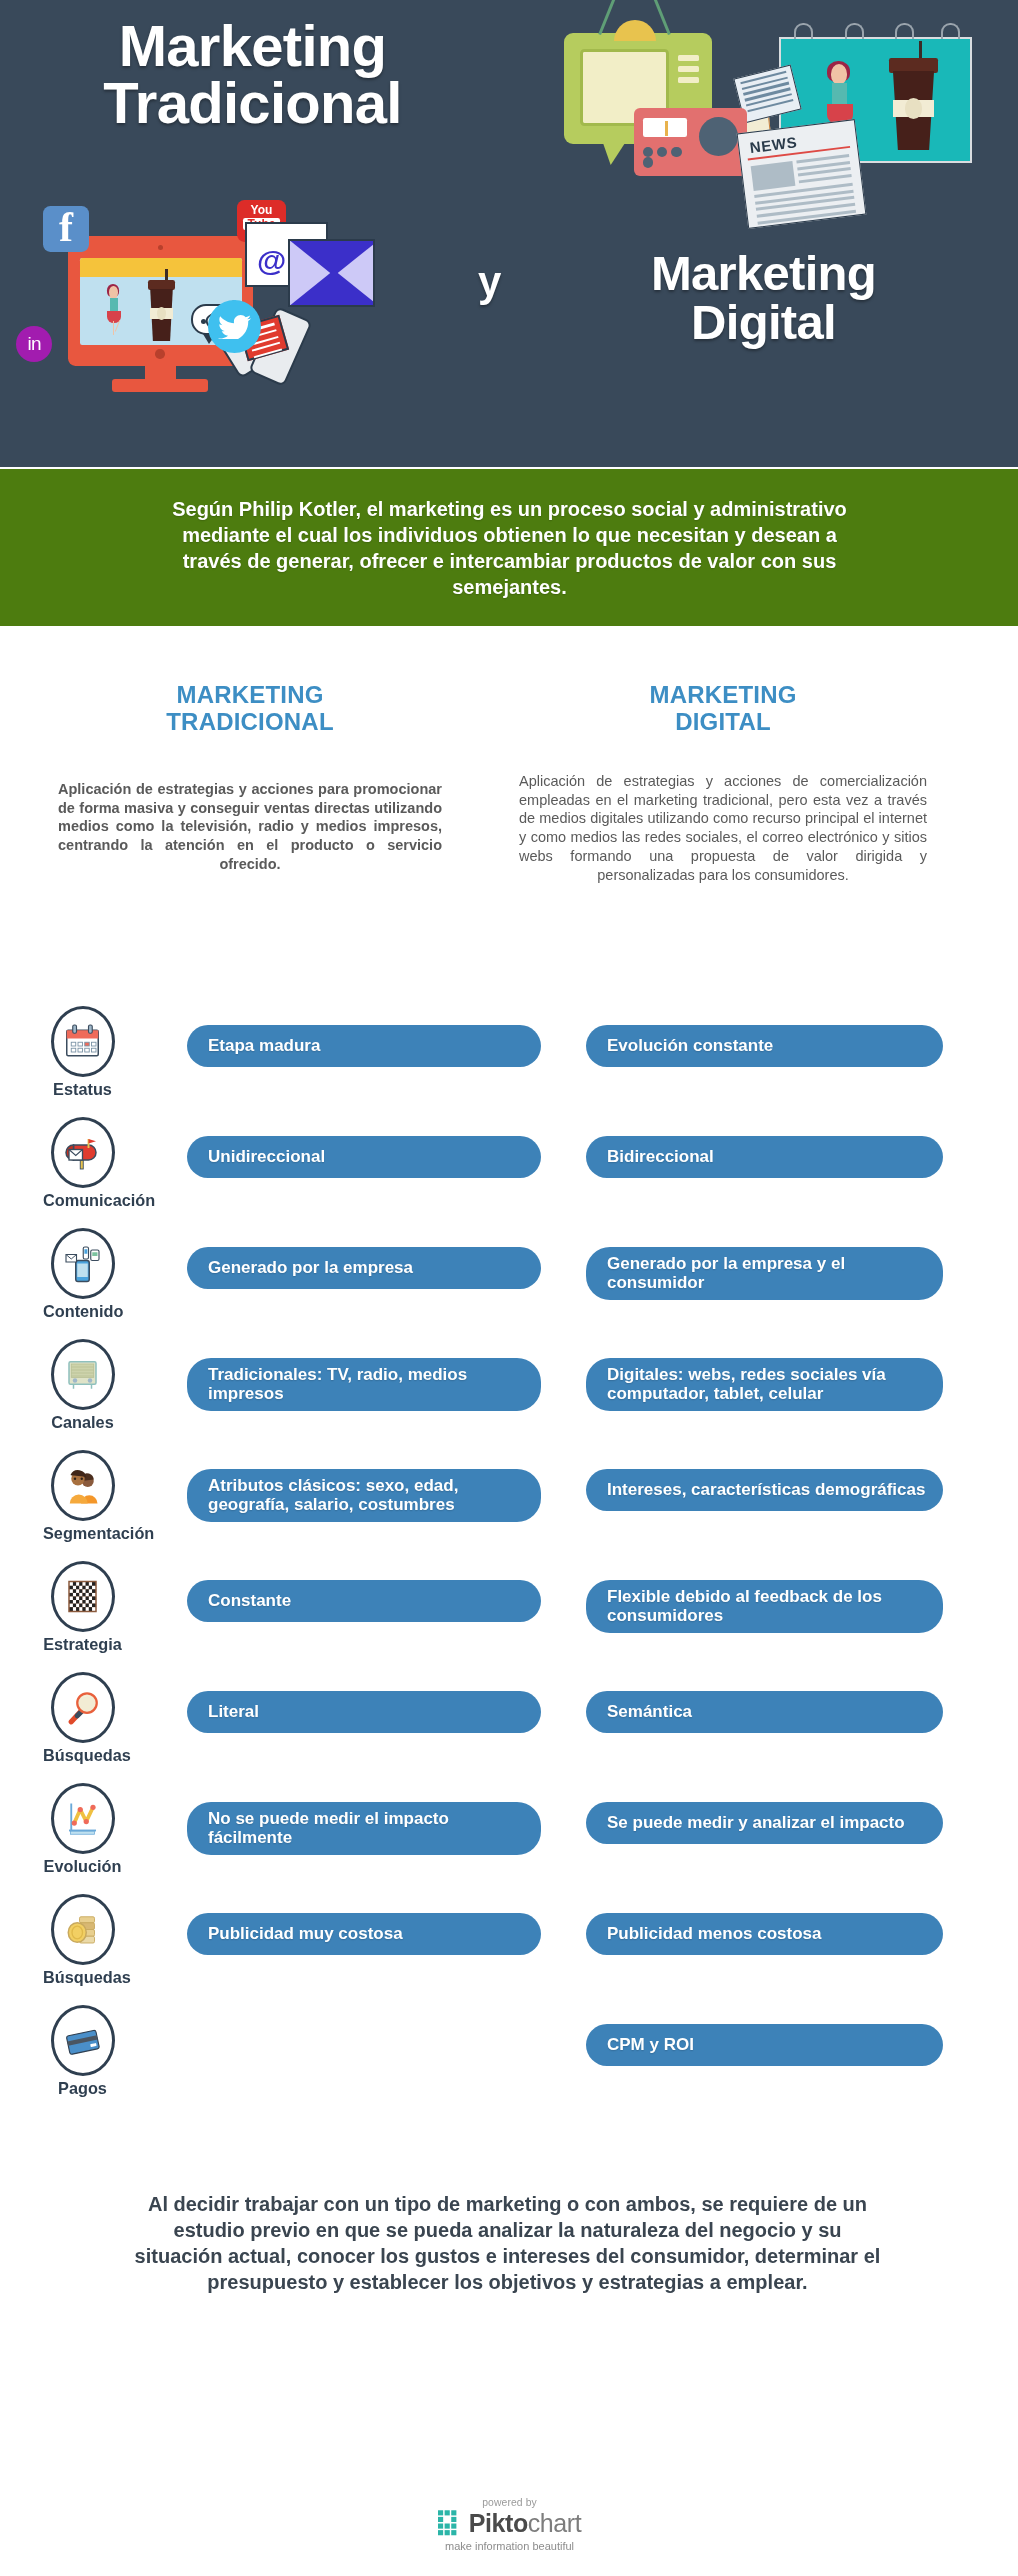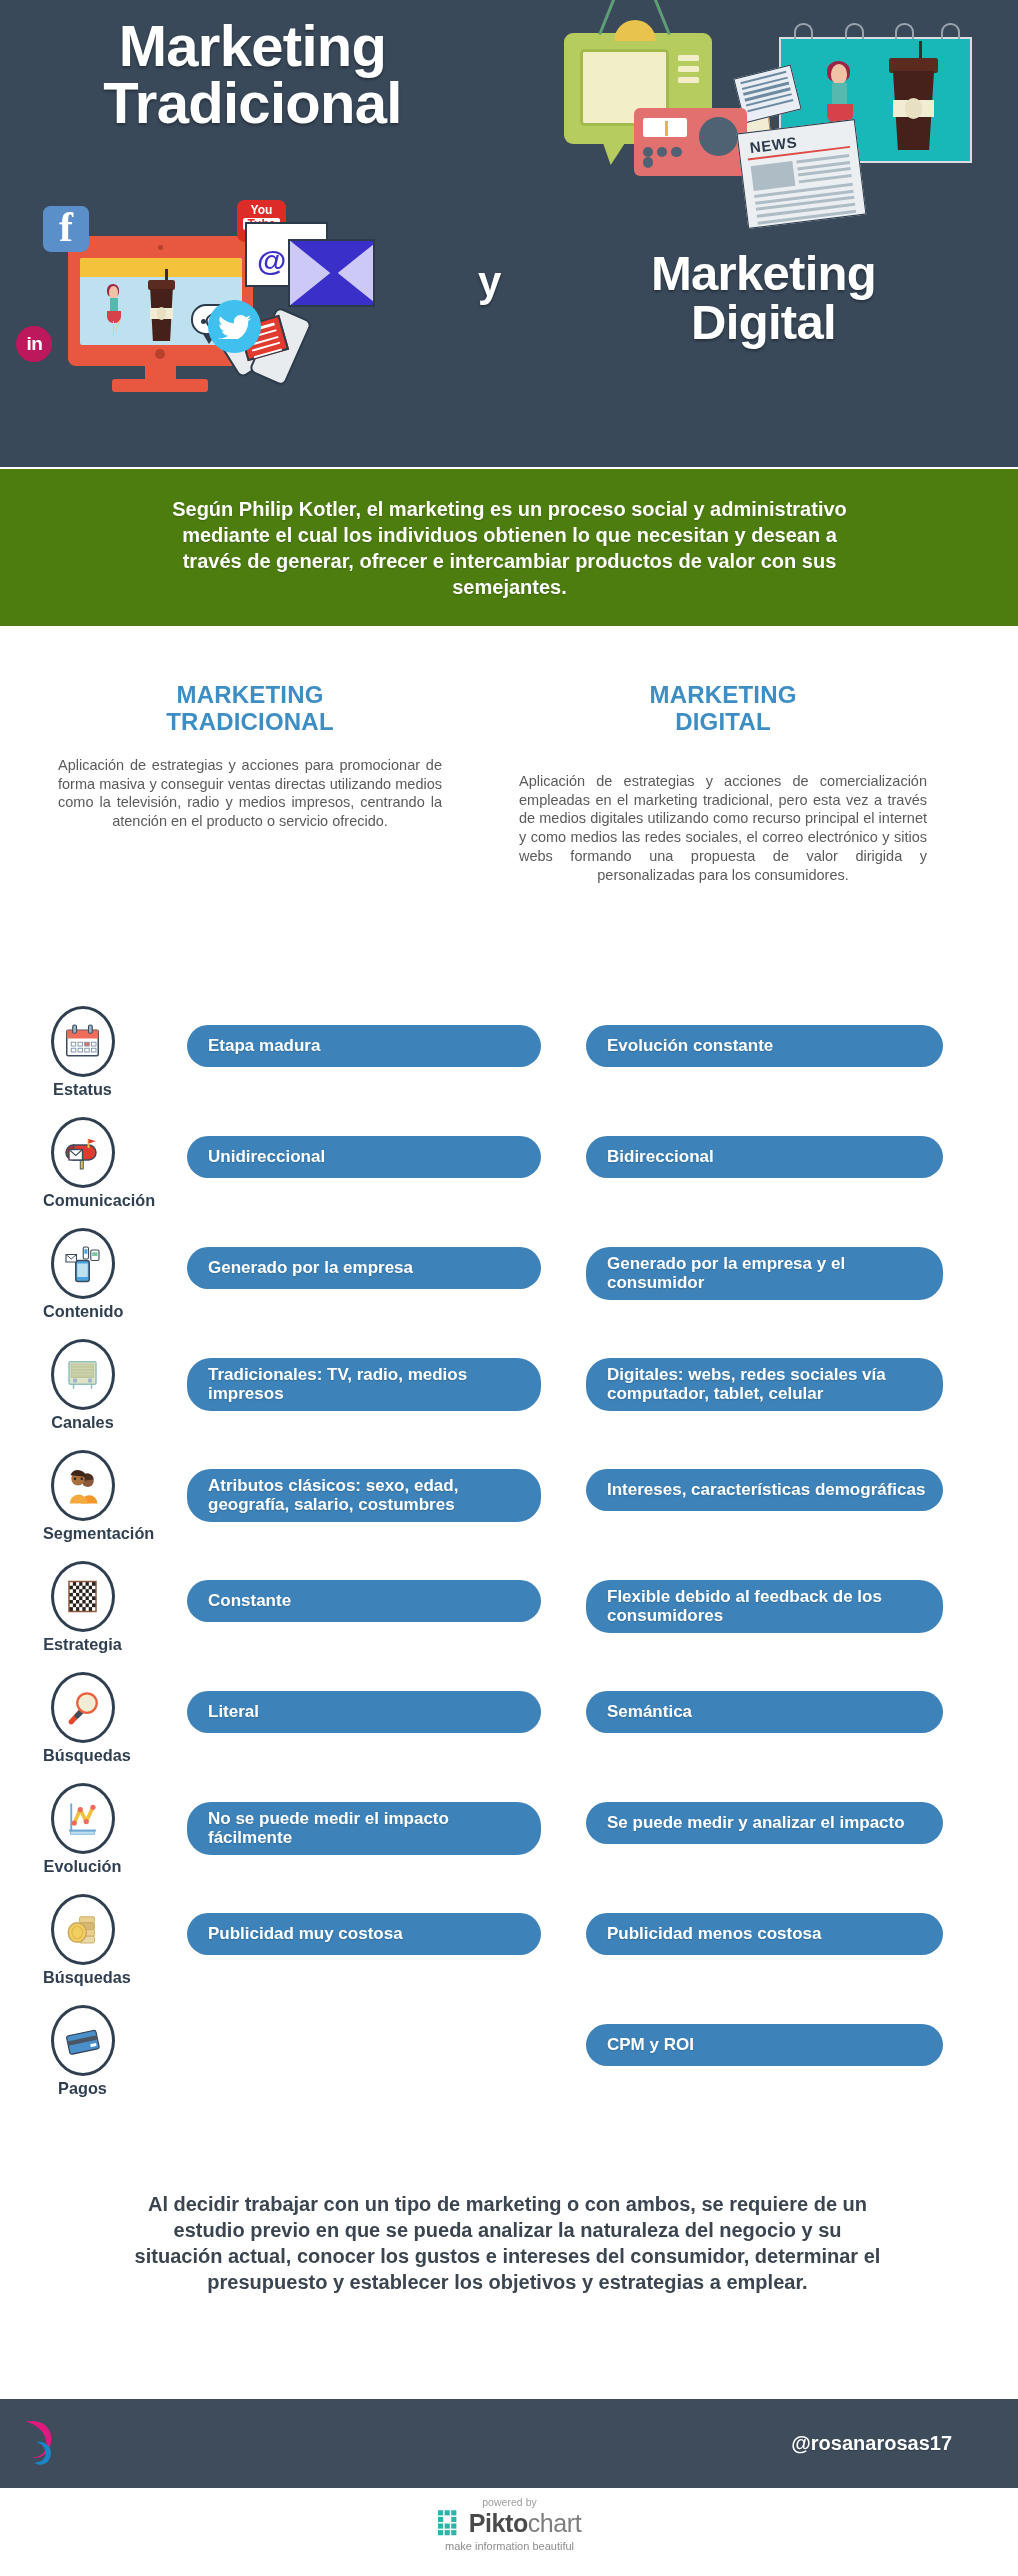--- a/index.html
+++ b/index.html
@@ -86,22 +86,22 @@
 
   .fb { left: 43px; top: 206px; width: 46px; height: 46px;
         background: #5a8fc9; border-radius: 7.4px; color:#fff;
         font-family:"Liberation Serif", serif; font-weight:bold; font-size:42px;
         text-align:center; line-height:43px; }
   .yt { left: 237px; top: 200px; width: 49px; height: 42px;
         background:#dd2c28; border-radius:7.4px; color:#fff; text-align:center;
         font-size:12px; font-weight:bold; line-height:1.05; padding-top:4.4px; }
   .yt span { display:block; }
   .yt .tube { background:#fff; color:#dd2c28; border-radius:2.2px; margin:0.7px 6px 0; }
-  .li { left: 16.3px; top: 326px; width: 36px; height: 36px; background:#be185d;
-        border-radius:50%; color:#fff; text-align:center; font-weight:bold;
+  .li { left: 16.3px; top: 326px; width: 36px; height: 36px; background:#a21caf;
+        border-radius:50%; color:#fff; text-align:center; font-weight:normal;
         font-size:19px; line-height:36px; letter-spacing:-0.7px; }
   .tw { left: 208px; top: 300px; width: 53px; height: 53px; background:#3fc0ef;
         border-radius:50%; }
   .tw-bird { position:absolute; left:10.4px; top:15px; width:33px; height:24px; }
   .win-w { left: 245px; top: 222px; width: 83px; height: 65px;
            background:#fff; border:2.2px solid #2b3b4b; }
   .at { left: 257px; top: 246px; width: 30px; height: 30px; color:#3b2fc9;
         font-size:30px; font-weight:bold; line-height:30px; }
   .env { left: 288px; top: 239px; width: 87px; height: 68px;
          background:#cdc9f7; border:2.2px solid #2b3b4b; overflow:hidden; }
@@ -218,21 +218,21 @@
     letter-spacing: 0.2px;
   }
   .intro-body {
     margin-top: 36px;
     color: #5a5a5a;
     font-size: 14.5px;
     line-height: 1.30;
     text-align: justify;
     text-align-last: center;
   }
-  .intro-col.left .intro-body { margin-top: 20px; padding: 0 12px; }
+  .intro-col.left .intro-body { margin-top: 44px; padding: 0 12px; font-weight: bold; }
 
   
   .rows { position: absolute; left: 0; top: 1003px; width: 1019px; }
   .row { position: relative; height: 111px; }
 
   .icon-wrap { position: absolute; left: 43px; top: 3px; width: 79px; text-align: center; }
   .icon-circle {
     position: relative;
     width: 64px; height: 71px;
     margin: 0 auto;
@@ -793,27 +793,20 @@
           <div class="icon-label">Pagos</div>
         </div>
         <div class="pill right">
           <span>CPM y ROI</span>
         </div>
       </div>
     </div>
 
   <div class="conclusion">Al decidir trabajar con un tipo de marketing o con ambos, se requiere de un estudio previo en que se pueda analizar la naturaleza del negocio y su situación actual, conocer los gustos e intereses del consumidor, determinar el presupuesto y establecer los objetivos y estrategias a emplear.</div>
 
-  <div class="footer-bar">
-    <svg class="footer-swoosh" viewBox="0 0 82 72">
-      <path d="M6 6 C30 2 44 16 40 36 C37 52 24 58 14 54 C26 56 34 48 34 36 C34 20 20 10 6 6 Z" fill="#e0197f"></path>
-      <path d="M20 34 C32 32 42 40 40 52 C38 64 26 68 18 62 C28 62 34 56 33 48 C32 40 27 36 20 34 Z" fill="#1a86c8"></path>
-    </svg>
-    <div class="footer-handle">@rosanarosas17</div>
-  </div>
 
   <div class="credit">
     <div class="credit-powered">powered by</div>
     <div class="credit-logo-row">
       <svg class="credit-mark" viewBox="0 0 34 36">
         <g fill="#2bb5a8">
           <rect x="0" y="0" width="7" height="7"></rect>
             <rect x="9" y="0" width="7" height="7"></rect>
           <rect x="18" y="0" width="7" height="7"></rect>
           <rect x="0" y="9" width="7" height="7"></rect>

